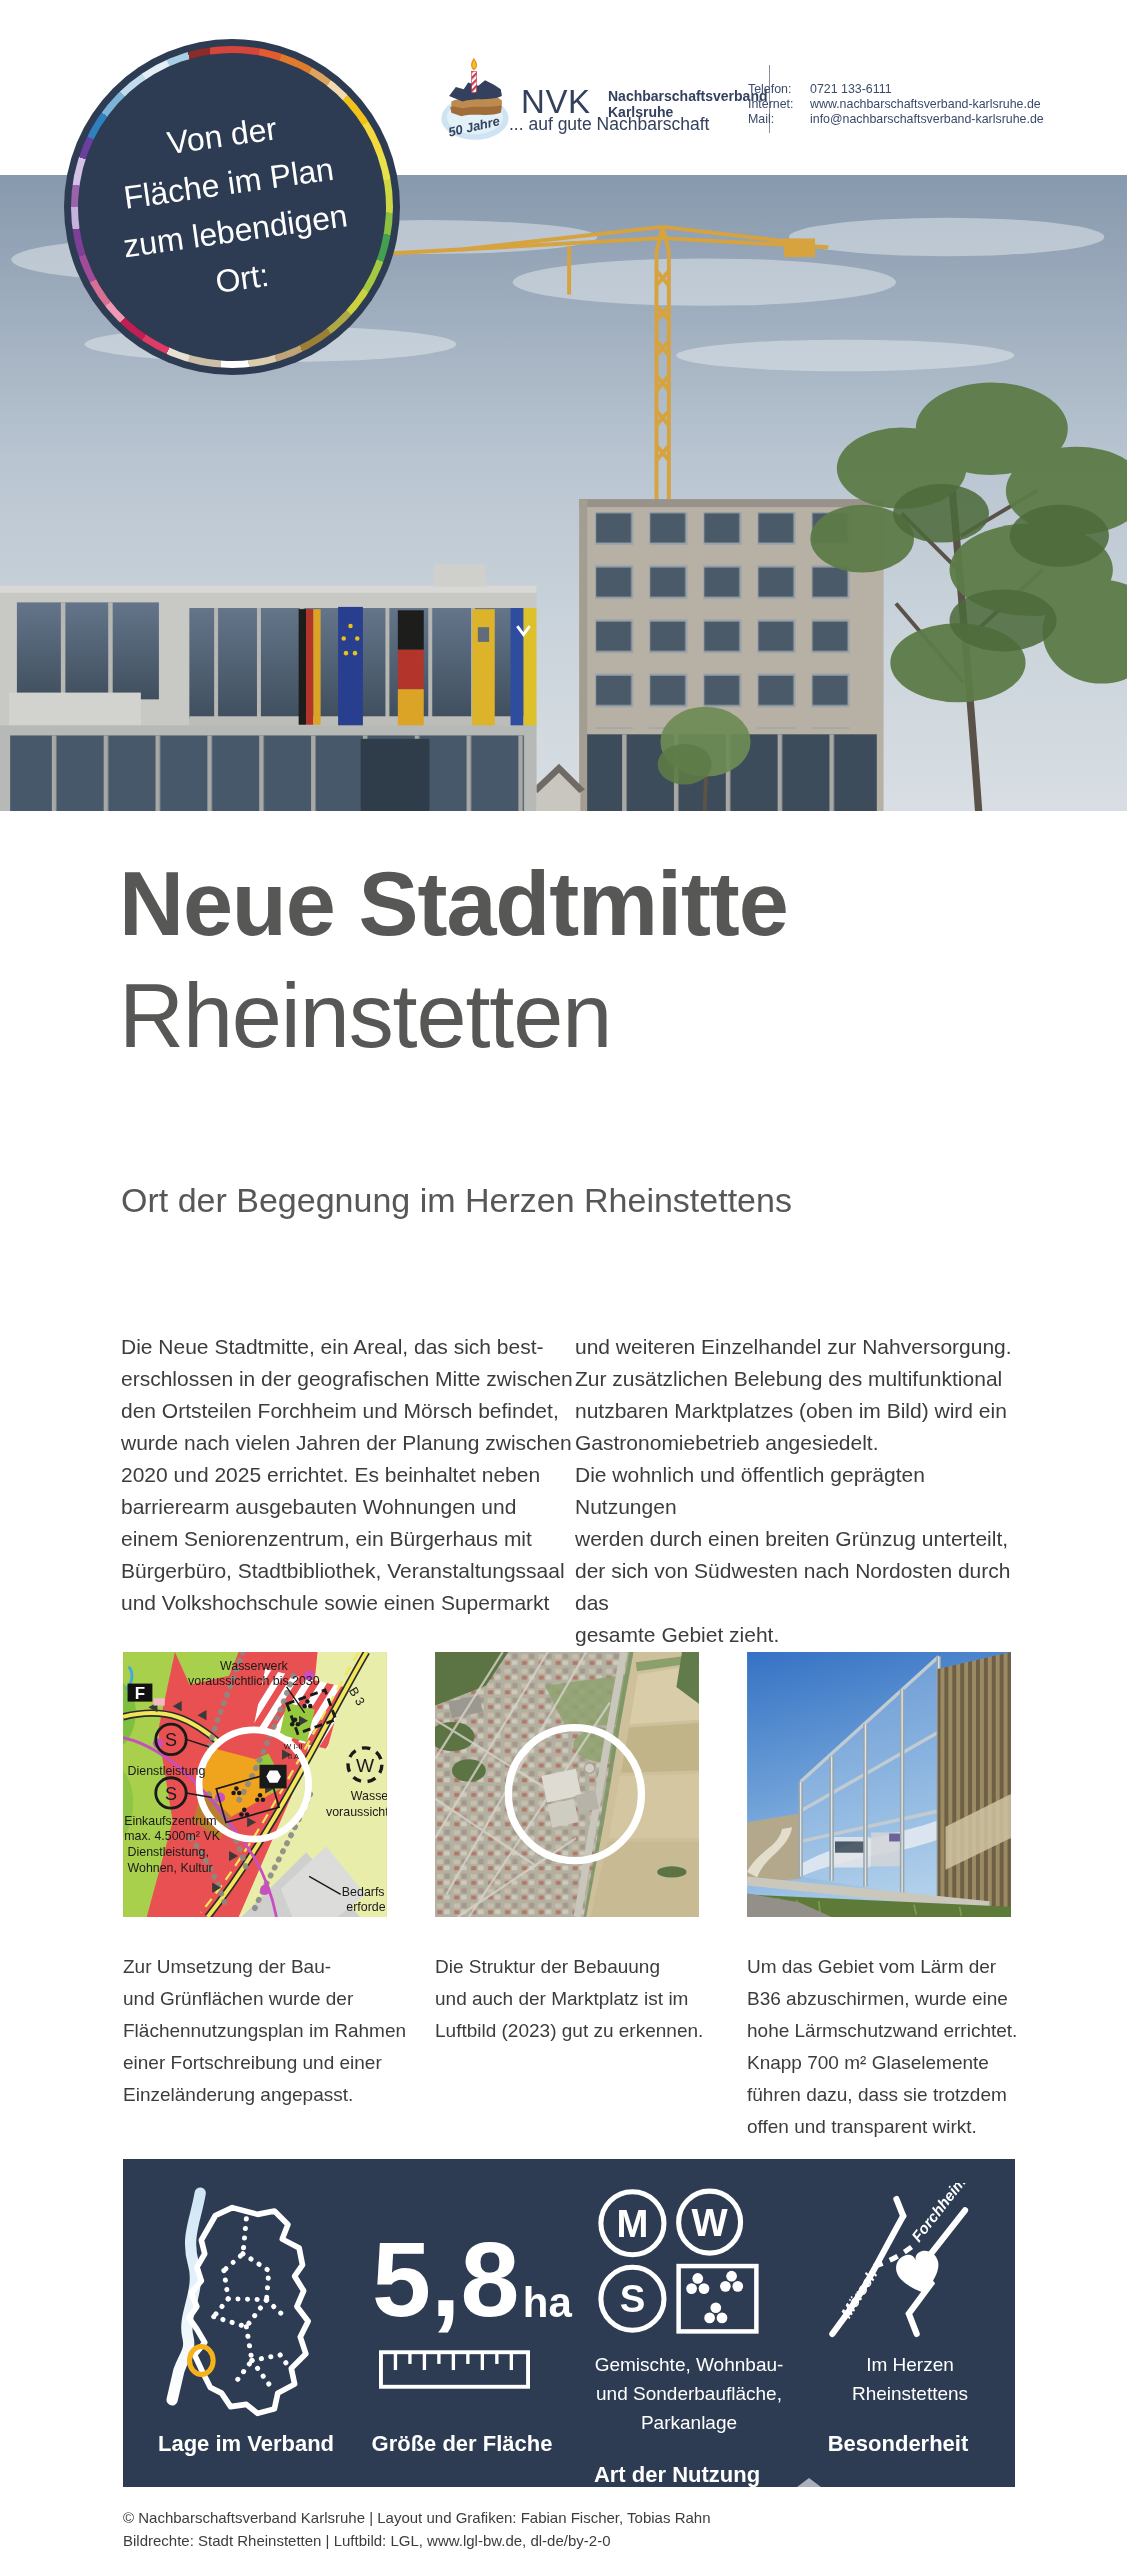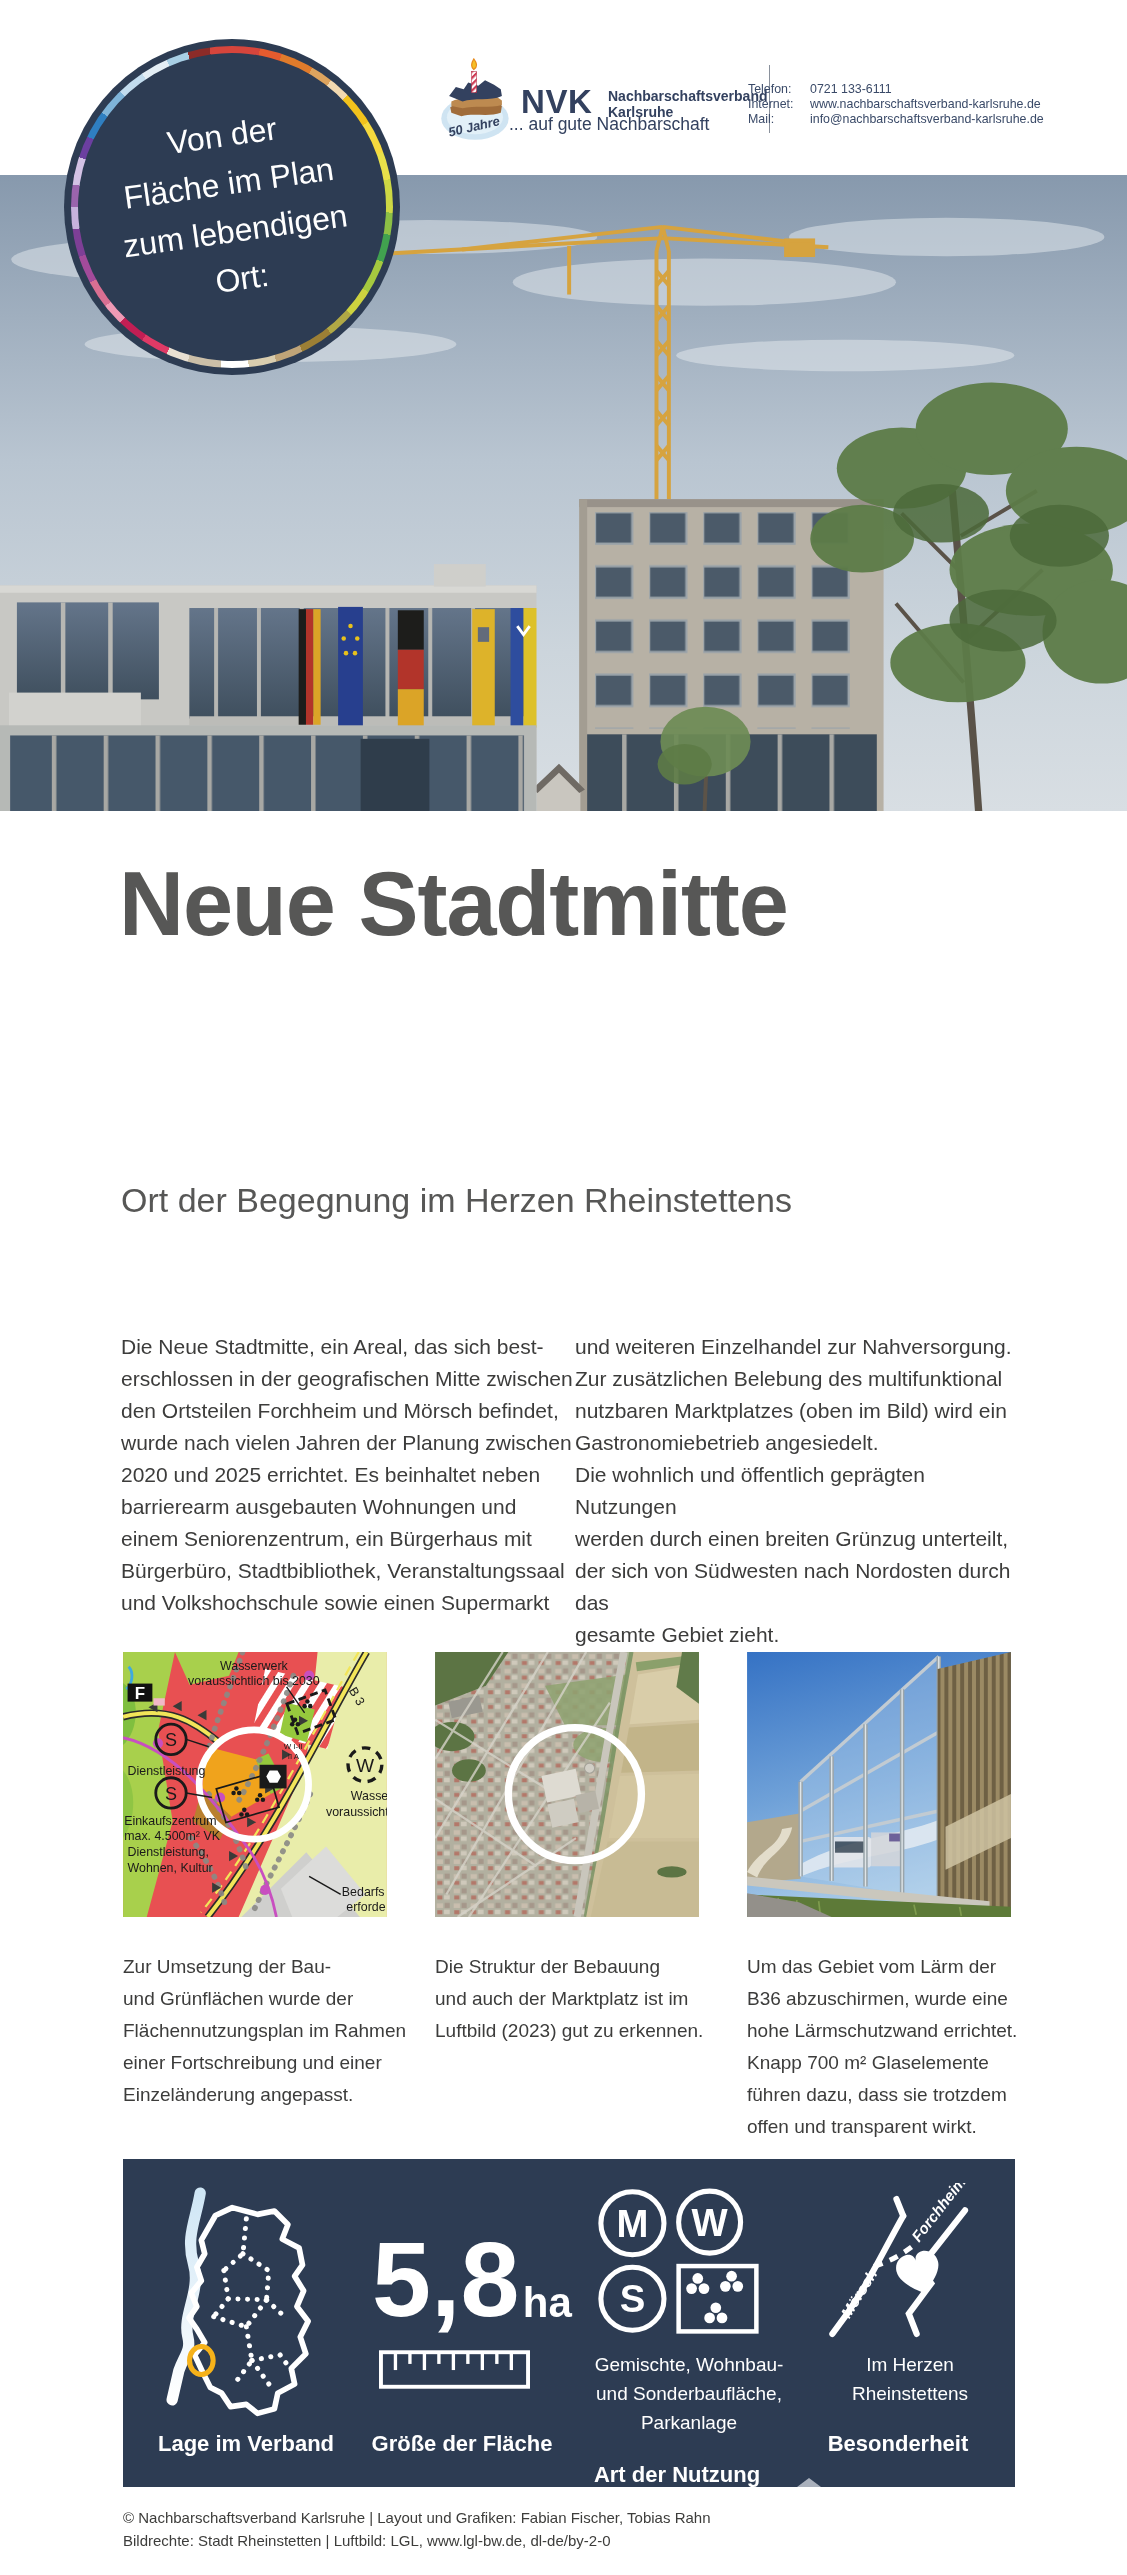--- a/index.html
+++ b/index.html
@@ -1,21 +1,21 @@
 <!DOCTYPE html>
 <html style="font-size:9px"><head>
 <meta charset="utf-8">
 <style>
   html,body{margin:0;padding:0;background:#e9e9e9;}
   .page{position:relative;width:1127px;height:2576px;background:#ffffff;overflow:hidden;
         font-family:"Liberation Sans",sans-serif;color:#3c3c3b;}
   .abs{position:absolute;}
 
   
-  .logo-acronym{left:521px;top:83px;font-size:33px;font-weight:bold;color:#33415f;letter-spacing:0.6px;}
+  .logo-acronym{left:521px;top:83px;font-size:33px;font-weight:normal;color:#33415f;letter-spacing:0.6px;}
   .logo-org{left:608px;top:88px;font-size:14px;font-weight:bold;color:#33415f;line-height:16.3px;}
   .logo-tagline{left:509px;top:114px;font-size:17.5px;color:#33415f;}
   .header-divider{left:769px;top:65px;width:1.1px;height:68px;background:#8a919c;}
   .contact{left:748px;top:82px;font-size:12.4px;line-height:15px;color:#3a4a68;}
   .contact .row{display:flex;}
   .contact .lbl{width:62px;}
 
   
   .badge{left:64px;top:39px;width:336px;height:336px;border-radius:50%;background:#2d3c53;z-index:5;}
   .badge-ring{position:absolute;inset:6.8px;border-radius:50%;
@@ -316,20 +316,21 @@
         </g>
       <g fill="#e6e9e4">
           <circle cx="1180" cy="1412" r="7"></circle>
           <circle cx="1700" cy="1420" r="7"></circle>
           <circle cx="1270" cy="1430" r="7"></circle>
         </g>
     </g>
   </svg>
 
   <div class="abs title1">Neue Stadtmitte</div>
+  <div class="abs title2">Rheinstetten</div>
   <div class="abs subtitle">Ort der Begegnung im Herzen Rheinstettens</div>
 
   <div class="abs bodycol col1">Die Neue Stadtmitte, ein Areal, das sich best-
 erschlossen in der geografischen Mitte zwischen
 den Ortsteilen Forchheim und Mörsch befindet,
 wurde nach vielen Jahren der Planung zwischen
 2020 und 2025 errichtet. Es beinhaltet neben
 barrierearm ausgebauten Wohnungen und
 einem Seniorenzentrum, ein Bürgerhaus mit
 Bürgerbüro, Stadtbibliothek, Veranstaltungssaal

